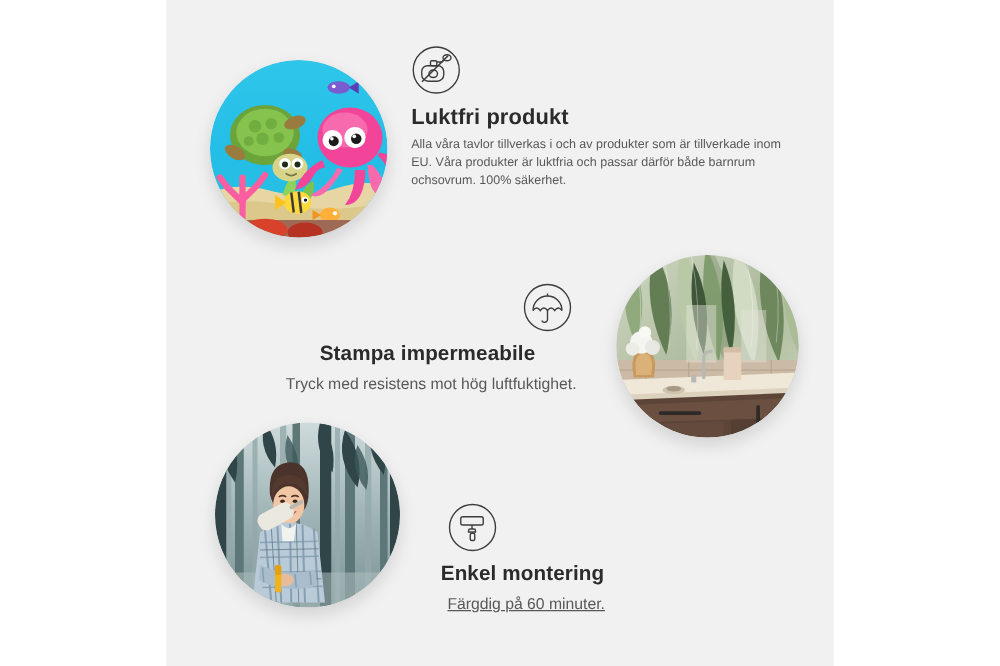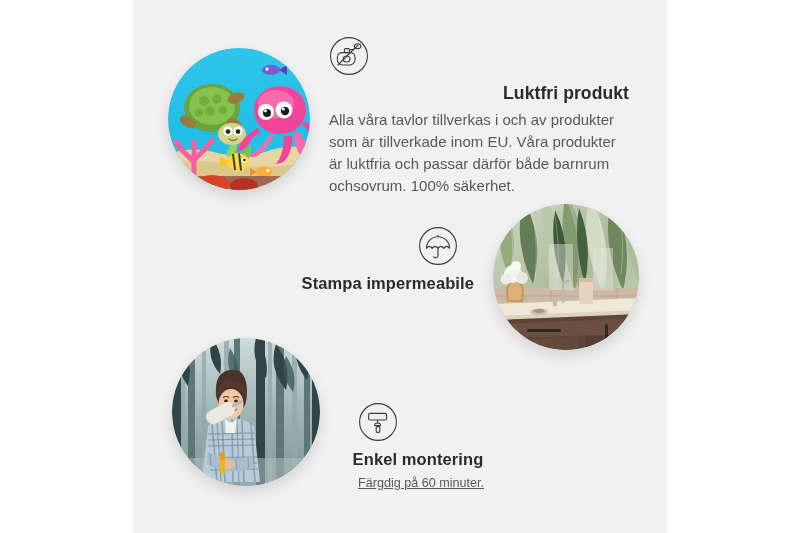--- a/index.html
+++ b/index.html
@@ -42,28 +42,27 @@
 
   .icon-wrap svg{display:inline-block;vertical-align:middle;}
 
   .f-title{
     margin:0 0 4px 0;
     font-size:17.5px;
     font-weight:bold;
     color:#2b2b2b;
     letter-spacing:.1px;
     line-height:1.25;
-    text-align:right;
   }
-  #feature-water .f-title{font-size:16.5px;text-align:right;padding-right:6px;}
+  #feature-water .f-title{font-size:16.5px;text-align:center;padding-right:6px;}
   #feature-mount .f-title{font-size:16.5px;text-align:center;padding-right:6px;}
 
   .f-body{
     margin:0;
-    font-size:15px;
+    font-size:10px;
     line-height:1.48;
     color:#585858;
   }
   #feature-water .f-body{font-size:12.6px;}
   #feature-mount .f-body{font-size:12.6px;text-decoration:underline;}
 </style>
 </head>
 <body>
 
 <div class="stage">
@@ -396,20 +395,21 @@
         <path d="M8.4 22.4 a11.6 11.6 0 0 1 23.2 0"></path>
 
         <path d="M8.4 22.4 q2.9 -4 5.8 0 q2.9 -4 5.8 0 q2.9 -4 5.8 0 q2.9 -4 5.8 0"></path>
 
         <path d="M20 22.4 v7.2 a2.4 2.4 0 0 1 -4.6 .8"></path>
 
         <path d="M20 10.8 v-2"></path>
       </svg>
     </span>
     <h3 class="f-title">Stampa impermeabile</h3>
+    <p class="f-body">Tryck med resistens mot hög luftfuktighet.</p>
   </div>
 
   <div class="feature" id="feature-mount">
     <span class="icon-wrap">
       <svg width="40" height="40" viewBox="0 0 40 40" xmlns="http://www.w3.org/2000/svg" fill="none" stroke="#3c3c3c" stroke-width="1.1">
         <circle cx="20" cy="20" r="18.4"></circle>
 
         <rect x="10.6" y="11.4" width="18" height="6.6" rx="1.6"></rect>
 
         <path d="M19.6 18 v3.2 h-1.4 a1.4 1.4 0 0 0 -1.4 1.4 v1 h5.6 v-1 a1.4 1.4 0 0 0 -1.4 -1.4 h-1.4"></path>

